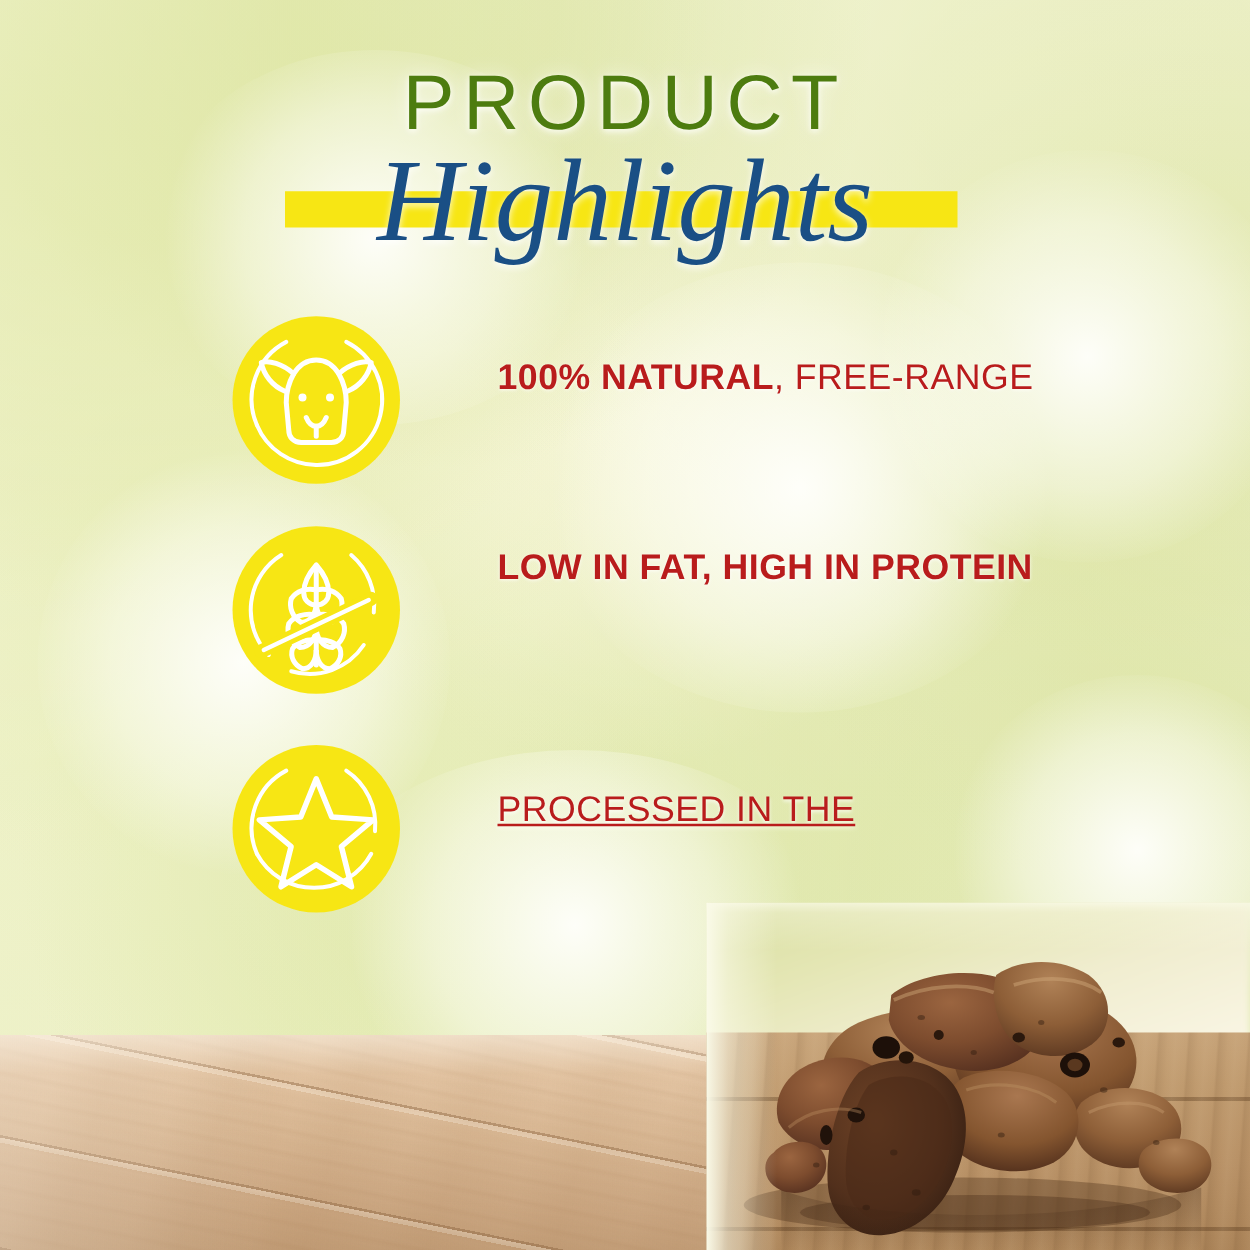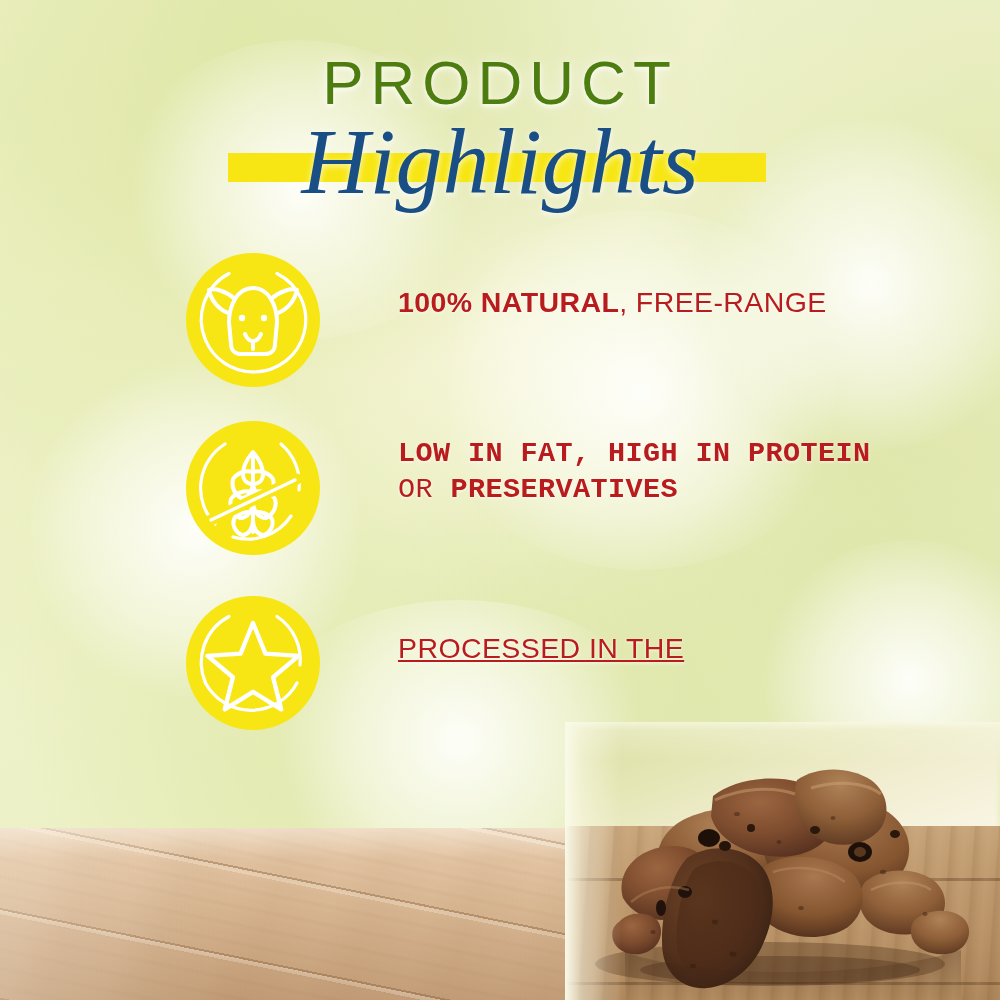--- a/index.html
+++ b/index.html
@@ -155,21 +155,21 @@
     color:#b91c1c;
     font-size:28.5px;
     line-height:1.28;
     letter-spacing:.4px;
     font-weight:400;
     text-shadow:0 1px 3px rgba(255,255,255,.8);
     margin-left:14px;
   }
   .feature-text b { font-weight:700; }
   .f1 .feature-text { top:32px; }
-  .f2 .feature-text { top:16px;font-family:Liberation Mono, monospace; }
+  .f2 .feature-text { top:16px; }
   .f3 .feature-text { top:35px;text-decoration:underline; }
 
   
   .product-photo {
     position:absolute; left:565px; top:722px;
     width:435px; height:278px;
     overflow:hidden;
   }
   .photo-sky {
     position:absolute; left:0; top:0; width:435px; height:120px;
@@ -277,21 +277,20 @@
 
           <path d="M 68 92 C 60 91 52 94 49 99 C 47 105 50 112 57 115 C 64 115 68 108 68 100" fill="none" stroke="#FFFFFF" stroke-width="4" stroke-linejoin="round"></path>
           <path d="M 68 92 C 76 91 84 94 87 99 C 89 105 86 112 79 115 C 72 115 68 108 68 100" fill="none" stroke="#FFFFFF" stroke-width="4" stroke-linejoin="round"></path>
 
           <path d="M 24 101 L 112 59" fill="none" stroke="#F7E614" stroke-width="11" stroke-linecap="round"></path>
           <path d="M 26 100 L 110 60" fill="none" stroke="#FFFFFF" stroke-width="3.4" stroke-linecap="round"></path>
         </svg>
       </div>
       <div class="feature-text">
         <div><b>LOW IN FAT, HIGH IN PROTEIN</b></div>
-        <div><span>OR </span><b>PRESERVATIVES</b></div>
       </div>
     </div>
 
     <div class="feature f3">
       <div class="icon-badge">
         <svg viewBox="0 0 136 136" xmlns="http://www.w3.org/2000/svg">
           <circle cx="68" cy="68" r="67" fill="#F7E614"></circle>
           <path d="M 20.5 88 A 52 52 0 0 1 44 21.5" fill="none" stroke="#FFFFFF" stroke-width="3.2" stroke-linecap="round"></path>
           <path d="M 92 21.5 A 52 52 0 0 1 115 70" fill="none" stroke="#FFFFFF" stroke-width="3.2" stroke-linecap="round"></path>
           <path d="M 112 88 A 52 52 0 0 1 20.5 88" fill="none" stroke="#FFFFFF" stroke-width="3.2" stroke-linecap="round"></path>

